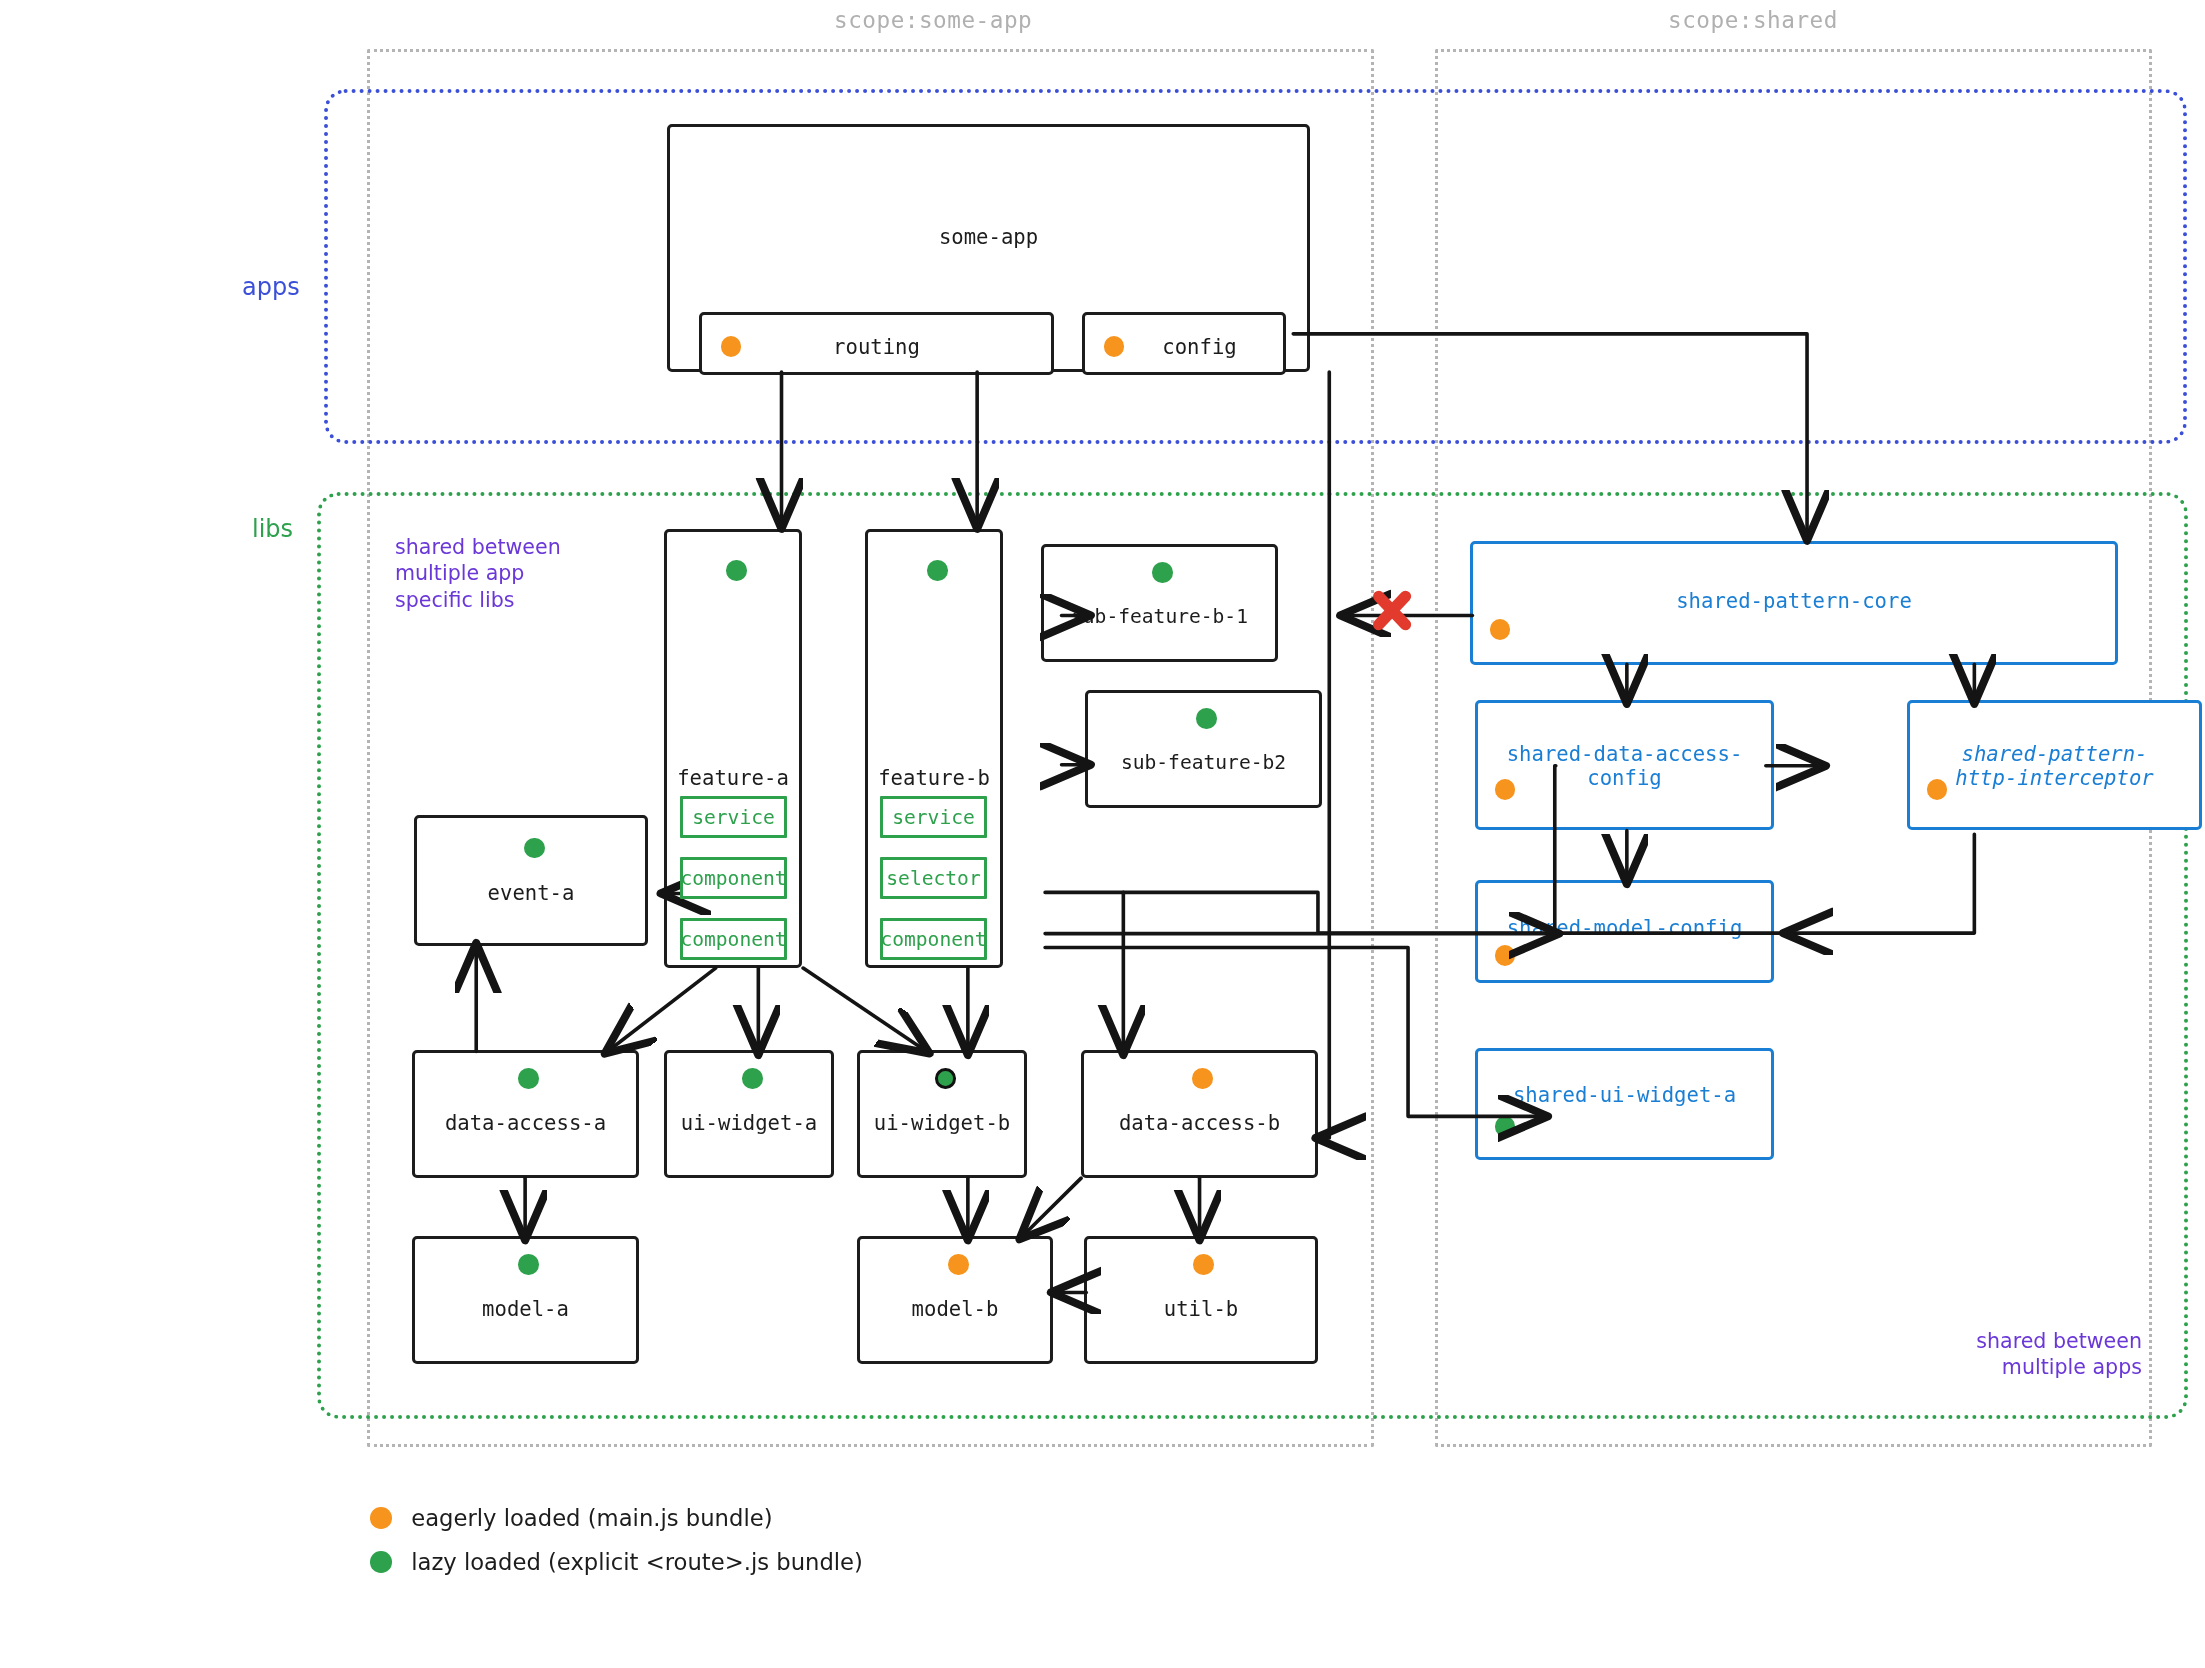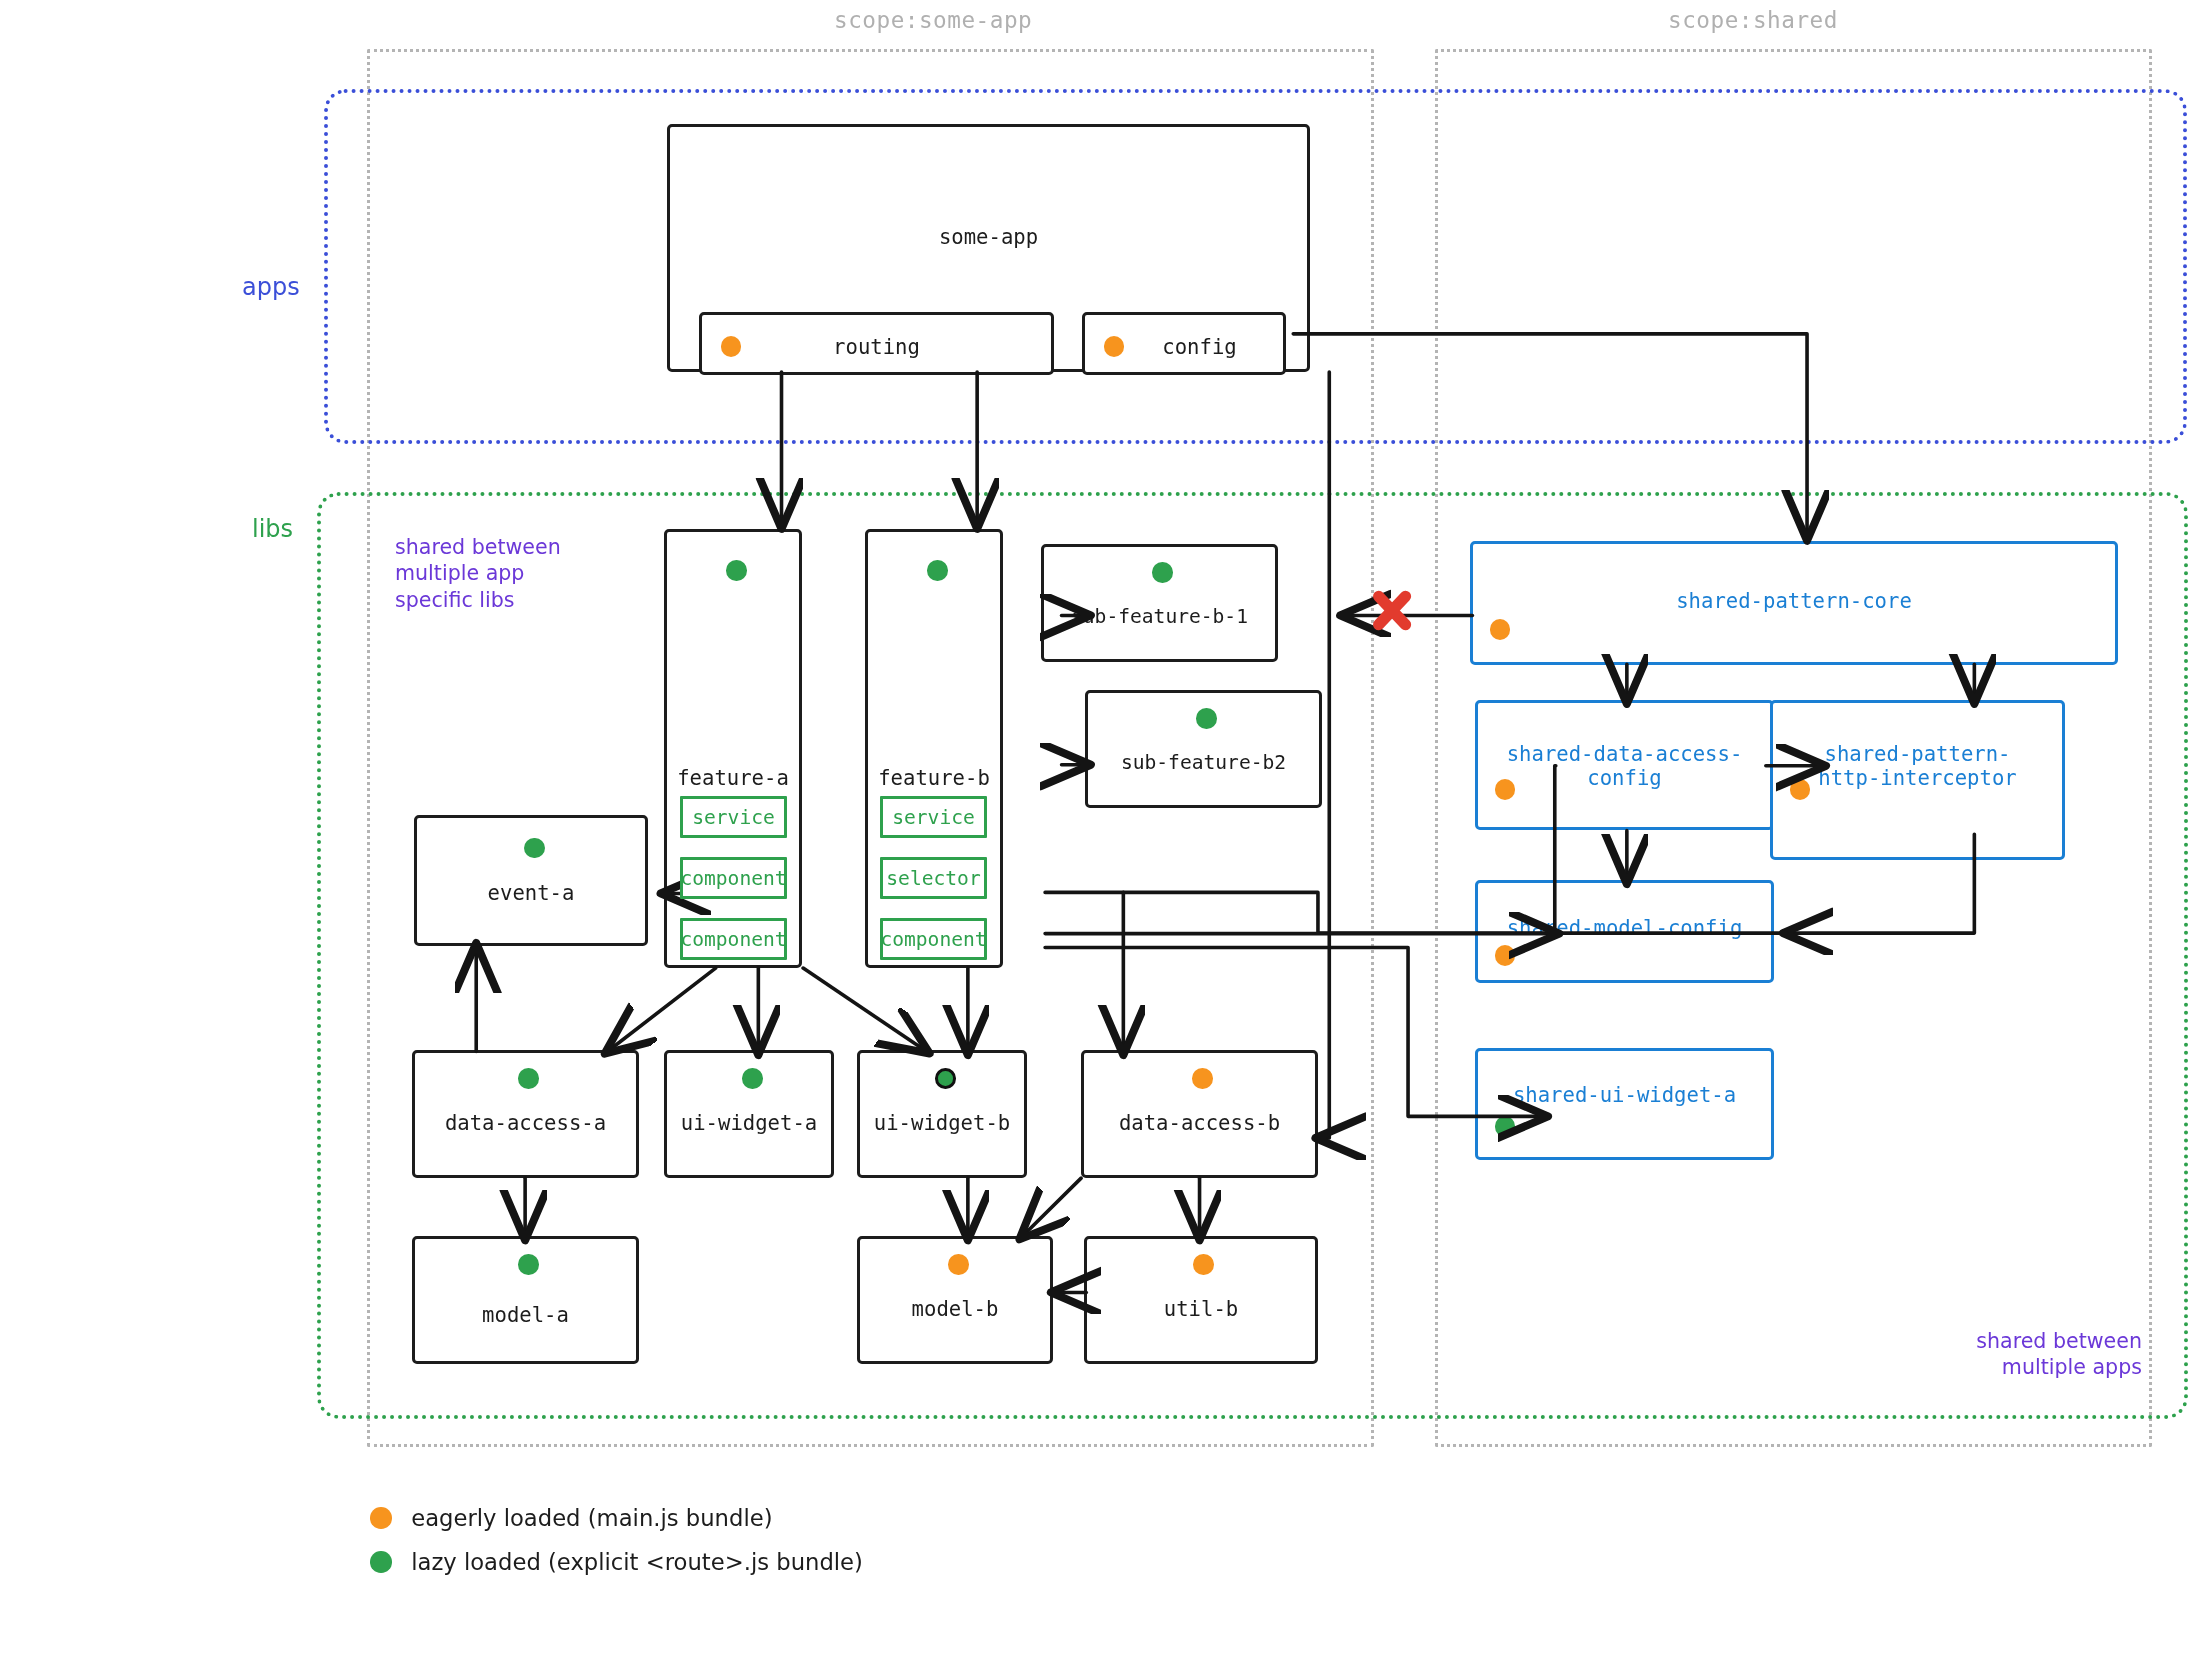--- a/index.html
+++ b/index.html
@@ -303,21 +303,21 @@
     <span class="nlabel" style="top:58px;">ui-widget-b</span>
   </div>
 
   <div class="node" style="left:1081px; top:1050px; width:237px; height:128px;">
     <span class="dot orange" style="left:108px; top:15.4px;"></span>
     <span class="nlabel" style="top:58px;">data-access-b</span>
   </div>
 
   <div class="node" style="left:412px; top:1236px; width:227px; height:128px;">
     <span class="dot green" style="left:103px; top:15.4px;"></span>
-    <span class="nlabel" style="top:64px;">model-a</span>
+    <span class="nlabel" style="top:58px;">model-a</span>
   </div>
 
   <div class="node" style="left:857px; top:1236px; width:196px; height:128px;">
     <span class="dot orange" style="left:88px; top:15.4px;"></span>
     <span class="nlabel" style="top:58px;">model-b</span>
   </div>
 
   <div class="node" style="left:1084px; top:1236px; width:234px; height:128px;">
     <span class="dot orange" style="left:106px; top:15.4px;"></span>
     <span class="nlabel" style="top:58px;">util-b</span>
@@ -327,21 +327,21 @@
     <span class="dot orange" style="left:16.5px; top:75px;"></span>
     <span class="nlabel" style="top:45px;">shared-pattern-core</span>
   </div>
 
   <div class="node blue" style="left:1475px; top:700px; width:299px; height:130px;">
     <span class="dot orange" style="left:16.5px; top:76px;"></span>
     <span class="nlabel" style="top:39px;">shared-data-access-
 config</span>
   </div>
 
-  <div class="node blue" style="left:1770px; top:700px; width:295px; height:160px;">
+  <div class="node blue" style="left:1907px; top:700px; width:295px; height:130px;font-style:italic;">
     <span class="dot orange" style="left:16.5px; top:76px;"></span>
     <span class="nlabel" style="top:39px;">shared-pattern-
 http-interceptor</span>
   </div>
 
   <div class="node blue" style="left:1475px; top:880px; width:299px; height:103px;">
     <span class="dot orange" style="left:16.5px; top:62px;"></span>
     <span class="nlabel" style="top:27px;margin-top:6px;">shared-model-config</span>
   </div>
 

